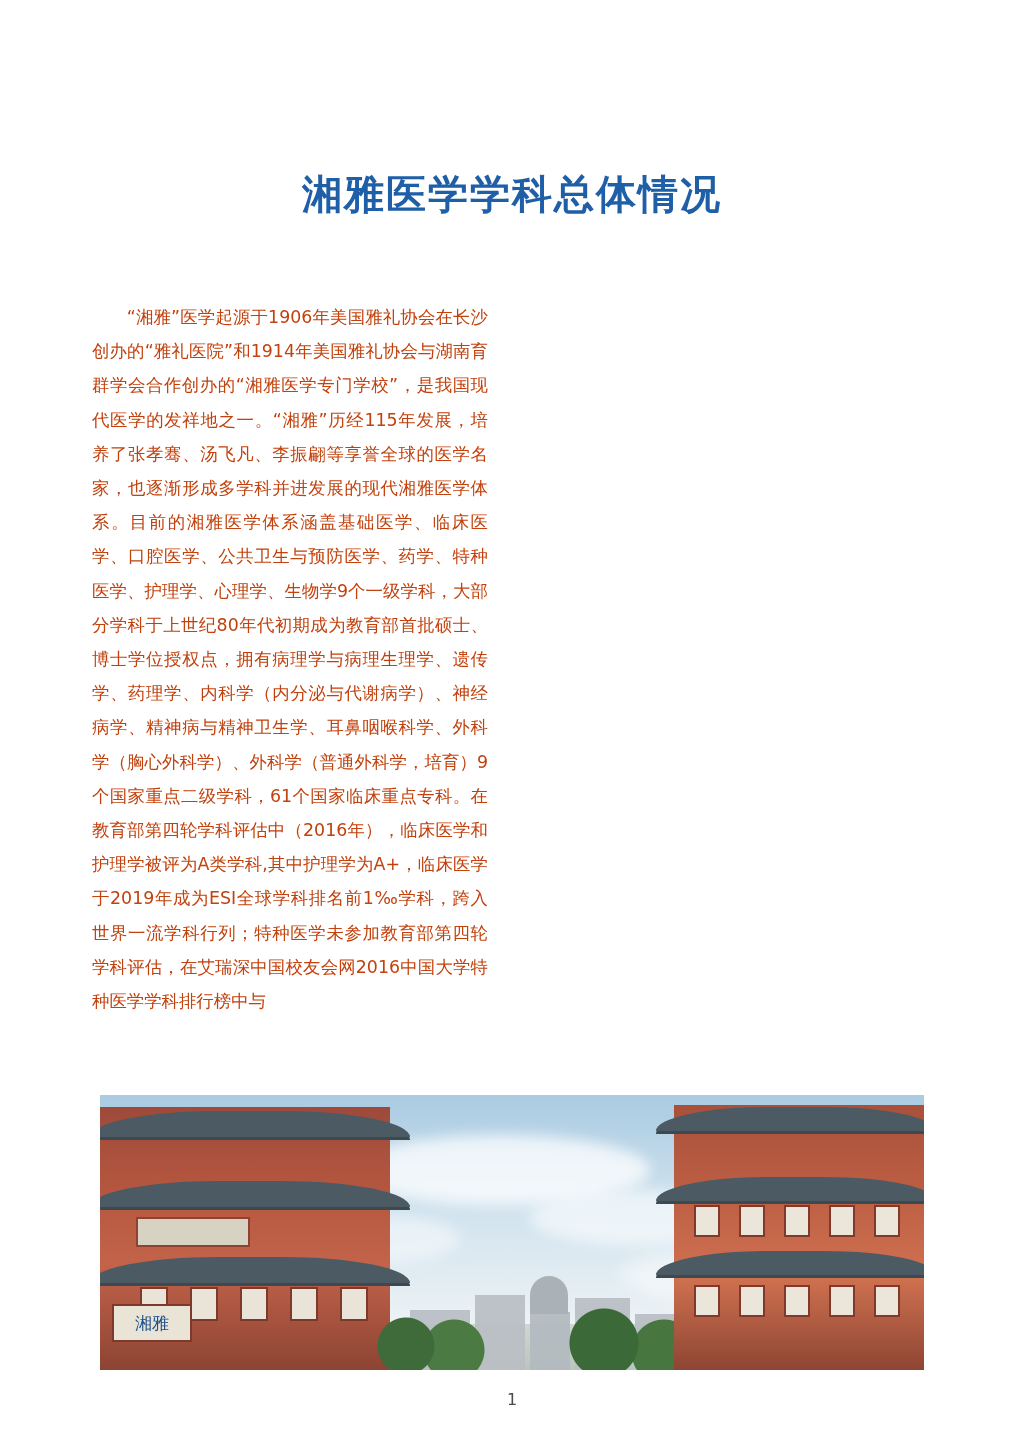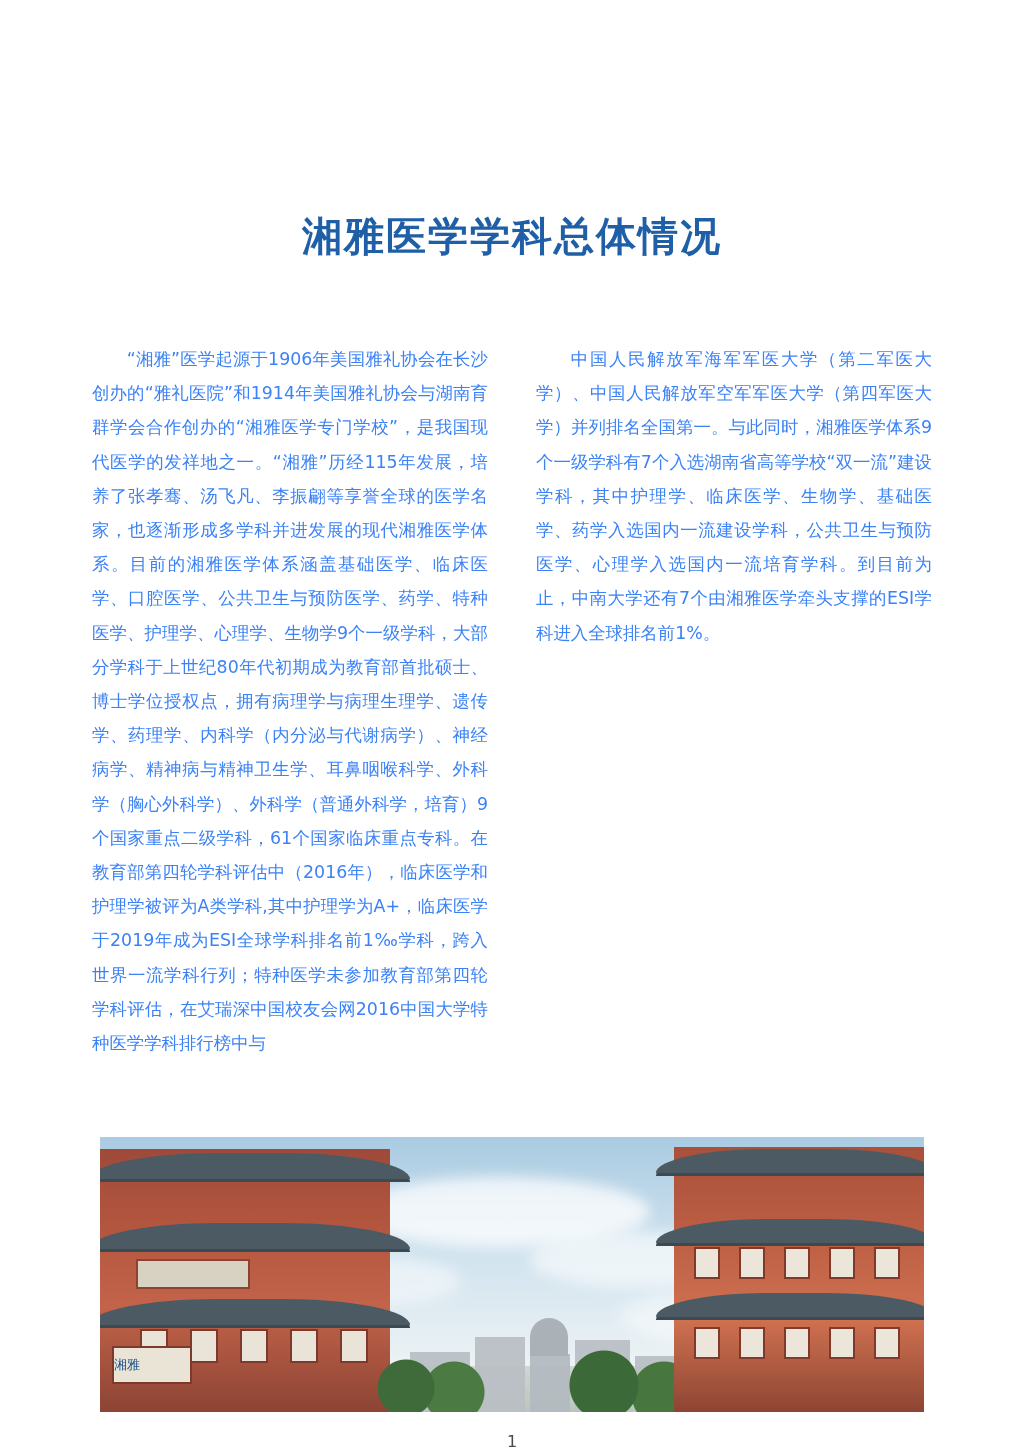--- a/index.html
+++ b/index.html
@@ -12,21 +12,20 @@
     background: #ffffff;
     font-family: "Liberation Sans", sans-serif;
     position: relative;
     overflow: hidden;
   }
   .page {
     position: relative;
     width: 1024px;
     height: 1276px;
     box-sizing: border-box;
-    margin-top: 42px;
   }
   .page-title {
     position: absolute;
     top: 140px;
     left: 0;
     width: 1024px;
     text-align: center;
     font-size: 40px;
     font-weight: bold;
     color: #1f5fa8;
@@ -41,21 +40,21 @@
     display: flex;
     gap: 48px;
   }
   .col {
     width: 396px;
   }
   .col p {
     margin: 0;
     font-size: 17.4px;
     line-height: 34.2px;
-    color: #3b82f6;
+    color: #c2410c;
     text-align: justify;
     text-justify: inter-ideograph;
     text-indent: 2em;
     font-family: "DejaVu Sans", "Liberation Sans", sans-serif;
   }
   .col p + p {
     margin-top: 0px;
   }
 
   
@@ -155,23 +154,23 @@
   }
   .left-bldg .sign {
     position: absolute;
     left: 12px;
     bottom: 28px;
     width: 76px;
     height: 34px;
     background: #e9e4d6;
     border: 2px solid #7d3a2c;
     color: #1b4f8a;
-    font-size: 13px;
+    font-size: 17px;
     line-height: 34px;
-    text-align: left;
+    text-align: center;
     font-family: "DejaVu Sans", "Liberation Sans", sans-serif;
   }
   .trees {
     position: absolute;
     bottom: 0;
     left: 270px;
     width: 120px;
     height: 80px;
     background: radial-gradient(circle at 30% 70%, #3f6b3a 0 28px, transparent 29px),
                 radial-gradient(circle at 70% 75%, #4b7a42 0 30px, transparent 31px);
@@ -231,21 +230,20 @@
 
 <div class="page">
 
   <h1 class="page-title">湘雅医学学科总体情况</h1>
 
   <div class="columns">
     <div class="col">
       <p>“湘雅”医学起源于1906年美国雅礼协会在长沙创办的“雅礼医院”和1914年美国雅礼协会与湖南育群学会合作创办的“湘雅医学专门学校”，是我国现代医学的发祥地之一。“湘雅”历经115年发展，培养了张孝骞、汤飞凡、李振翩等享誉全球的医学名家，也逐渐形成多学科并进发展的现代湘雅医学体系。目前的湘雅医学体系涵盖基础医学、临床医学、口腔医学、公共卫生与预防医学、药学、特种医学、护理学、心理学、生物学9个一级学科，大部分学科于上世纪80年代初期成为教育部首批硕士、博士学位授权点，拥有病理学与病理生理学、遗传学、药理学、内科学（内分泌与代谢病学）、神经病学、精神病与精神卫生学、耳鼻咽喉科学、外科学（胸心外科学）、外科学（普通外科学，培育）9个国家重点二级学科，61个国家临床重点专科。在教育部第四轮学科评估中（2016年），临床医学和护理学被评为A类学科,其中护理学为A+，临床医学于2019年成为ESI全球学科排名前1‰学科，跨入世界一流学科行列；特种医学未参加教育部第四轮学科评估，在艾瑞深中国校友会网2016中国大学特种医学学科排行榜中与</p>
     </div>
     <div class="col">
-      <p>中国人民解放军海军军医大学（第二军医大学）、中国人民解放军空军军医大学（第四军医大学）并列排名全国第一。与此同时，湘雅医学体系9个一级学科有7个入选湖南省高等学校“双一流”建设学科，其中护理学、临床医学、生物学、基础医学、药学入选国内一流建设学科，公共卫生与预防医学、心理学入选国内一流培育学科。到目前为止，中南大学还有7个由湘雅医学牵头支撑的ESI学科进入全球排名前1%。</p>
     </div>
   </div>
 
   <div class="photo">
     <div class="sky"></div>
     <div class="cloud c1"></div>
     <div class="cloud c2"></div>
     <div class="cloud c3"></div>
     <div class="cloud c4"></div>
 

